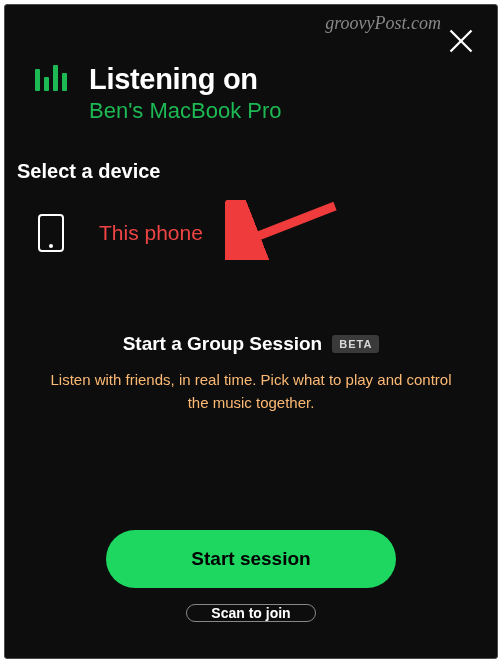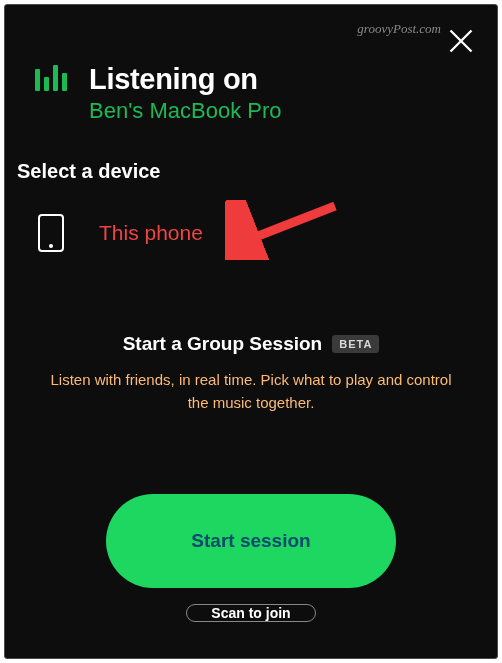--- a/index.html
+++ b/index.html
@@ -25,24 +25,24 @@
       width: 494px;
       height: 655px;
       background: #0d0d0d;
       border: 1px solid #4a4a4a;
       border-radius: 3px;
       position: relative;
       overflow: hidden;
     }
     .watermark {
       position: absolute;
-      top: 16px;
+      top: 8px;
       right: 56px;
       color: #888;
-      font-size: 13px;
+      font-size: 18px;
       font-style: italic;
       font-family: Georgia, serif;
     }
     .close-btn {
       position: absolute;
       top: 22px;
       right: 22px;
       width: 28px;
       height: 28px;
       cursor: pointer;
@@ -142,26 +142,26 @@
       bottom: 36px;
       left: 0;
       right: 0;
       display: flex;
       flex-direction: column;
       align-items: center;
       gap: 16px;
     }
     .primary-btn {
       background: #1ed760;
-      color: #0c4a6e;
+      color: #000000;
       font-size: 19px;
       font-weight: 700;
       border: none;
       border-radius: 500px;
-      padding: 36px 80px;
+      padding: 18px 80px;
       cursor: pointer;
       min-width: 290px;
     }
     .secondary-btn {
       background: transparent;
       color: #fff;
       font-size: 14px;
       font-weight: 600;
       border: 1px solid #888;
       border-radius: 500px;

